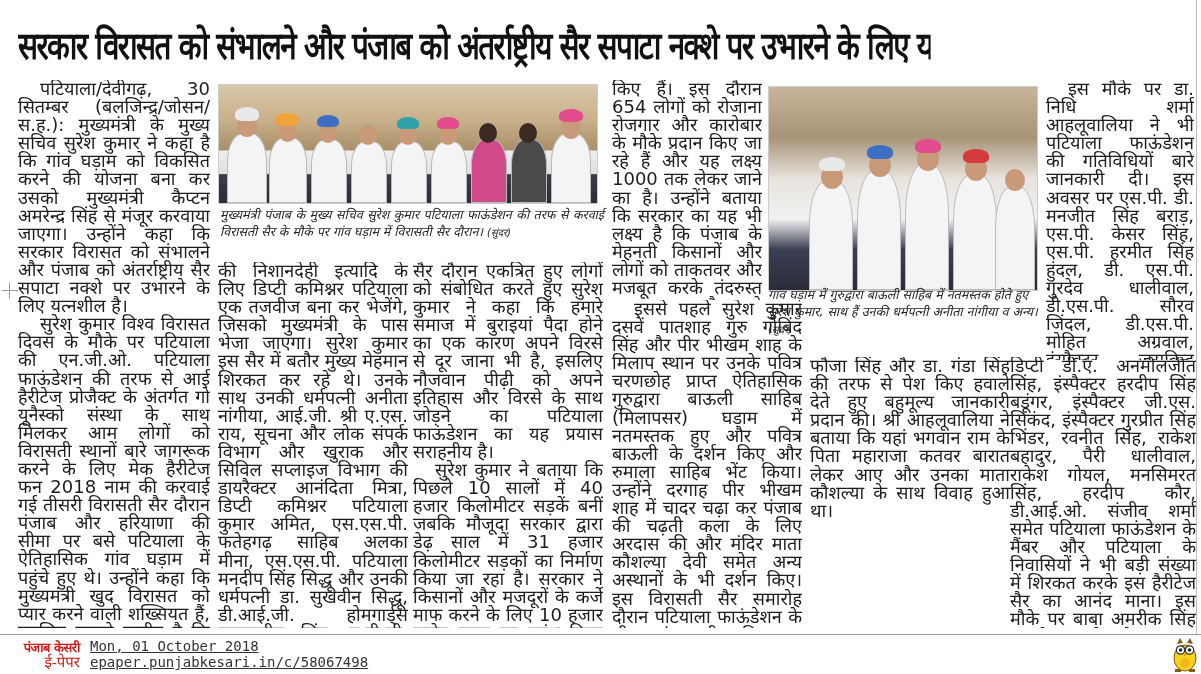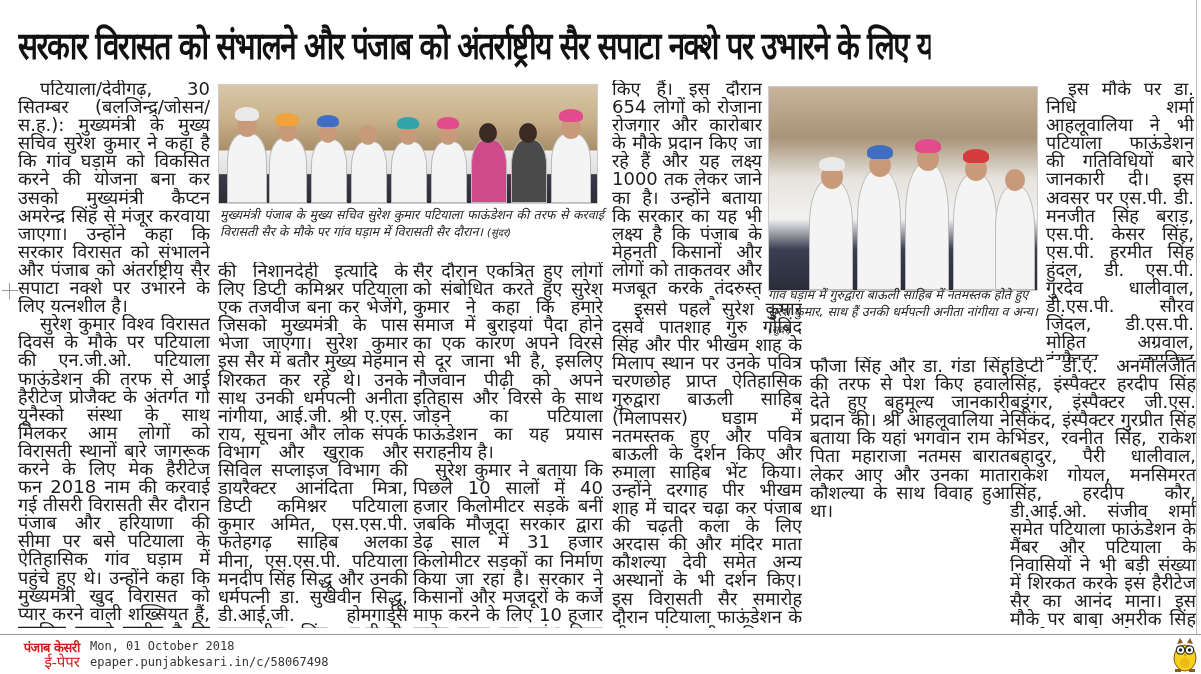--- a/index.html
+++ b/index.html
@@ -56,21 +56,21 @@
   .credit { font-size: 10px; }
   .footer-line { position: absolute; left: 0; top: 634px; width: 1201px; height: 1px; background: #9a9a9a; }
 
   .brand {
     position: absolute; left: 12px; top: 640px; width: 68px; height: 32px; text-align: right;
   }
   .brand-name { display: block; color: #d11a1a; font-weight: bold; font-size: 13px; line-height: 16px; letter-spacing: -0.5px; }
   .brand-sub { display: block; color: #d11a1a; font-size: 15px; line-height: 13px; font-family: Liberation Serif, serif; }
   .footer-meta {
     position: absolute; left: 90px; top: 638px; font-family: "DejaVu Sans Mono", monospace;
-    font-size: 12px; line-height: 16px; color: #333;
+    font-size: 14px; line-height: 16px; color: #333; text-decoration: underline;
   }
   .owl { position: absolute; left: 1172px; top: 636px; width: 26px; height: 36px; }
   .crosshair { position: absolute; left: 2px; top: 283px; width: 16px; height: 16px; }
   .crosshair:before, .crosshair:after { content: ""; position: absolute; background: #9a9a9a; }
   .crosshair:before { left: 7px; top: 0; width: 1px; height: 16px; }
   .crosshair:after { left: 0; top: 7px; width: 16px; height: 1px; }
   .right-edge { position: absolute; left: 1196px; top: 0; width: 1px; height: 634px; background: #bdbdbd; }
 </style>
 </head>
 <body>
@@ -147,21 +147,21 @@
   <div class="turban" style="left:194px;top:62px;width:26px;height:14px;background:#d63b3b;"></div>
   <div class="person" style="left:226px;width:40px;height:104px;"></div>
   <div class="head" style="left:236px;top:82px;width:20px;height:22px;"></div>
 </div>
 <div class="caption" id="caption2">
   <span>गांव घड़ाम में गुरुद्वारा बाऊली साहिब में नतमस्तक होते हुए सुरेश कुमार, साथ हैं उनकी धर्मपत्नी अनीता नांगीया व अन्य।</span>
   <span class="credit">(सुंदर)</span>
 </div>
 
 <div class="col" id="col5">
-  <p class="noindent">फौजा सिंह और डा. गंडा सिंह की तरफ से पेश किए हवाले देते हुए बहुमूल्य जानकारी प्रदान की। श्री आहलूवालिया ने बताया कि यहां भगवान राम के पिता महाराजा नतमस बारात लेकर आए और उनका माता कौशल्या के साथ विवाह हुआ था।</p>
+  <p class="noindent">फौजा सिंह और डा. गंडा सिंह की तरफ से पेश किए हवाले देते हुए बहुमूल्य जानकारी प्रदान की। श्री आहलूवालिया ने बताया कि यहां भगवान राम के पिता महाराजा कतवर बारात लेकर आए और उनका माता कौशल्या के साथ विवाह हुआ था।</p>
 </div>
 
 <div class="col" id="col6a">
   <p>इस मौके पर डा. निधि शर्मा आहलूवालिया ने भी पटियाला फाऊंडेशन की गतिविधियों बारे जानकारी दी। इस अवसर पर एस.पी. डी. मनजीत सिंह बराड़, एस.पी. केसर सिंह, एस.पी. हरमीत सिंह हुंदल, डी. एस.पी. गुरदेव धालीवाल, डी.एस.पी. सौरव जिंदल, डी.एस.पी. मोहित अग्रवाल, इंस्पैक्टर जसविन्द्र टिवाणा, डा. सरिता मित्तल, एस.पी. चंद, पवन गोयल, श्रीमती अरुणा शर्मा, हरप्रीत संधू,</p>
 </div>
 <div class="col" id="col6b">
   <p class="noindent">डिप्टी डी.ए. अनमोलजीत सिंह, इंस्पैक्टर हरदीप सिंह बडूंगर, इंस्पैक्टर जी.एस. सिकंद, इंस्पैक्टर गुरप्रीत सिंह भिंडर, रवनीत सिंह, राकेश बहादुर, पैरी धालीवाल, राकेश गोयल, मनसिमरत सिंह, हरदीप कौर, डी.आई.ओ. संजीव शर्मा समेत पटियाला फाऊंडेशन के मैंबर और पटियाला के निवासियों ने भी बड़ी संख्या में शिरकत करके इस हैरीटेज सैर का आनंद माना। इस मौके पर बाबा अमरीक सिंह कारसेवा वाले और इलाका निवासियों ने सुरेश कुमार को मिलकर मांगों से अवगत करवाया।</p>
 </div>
 
 <div class="right-edge"></div>

